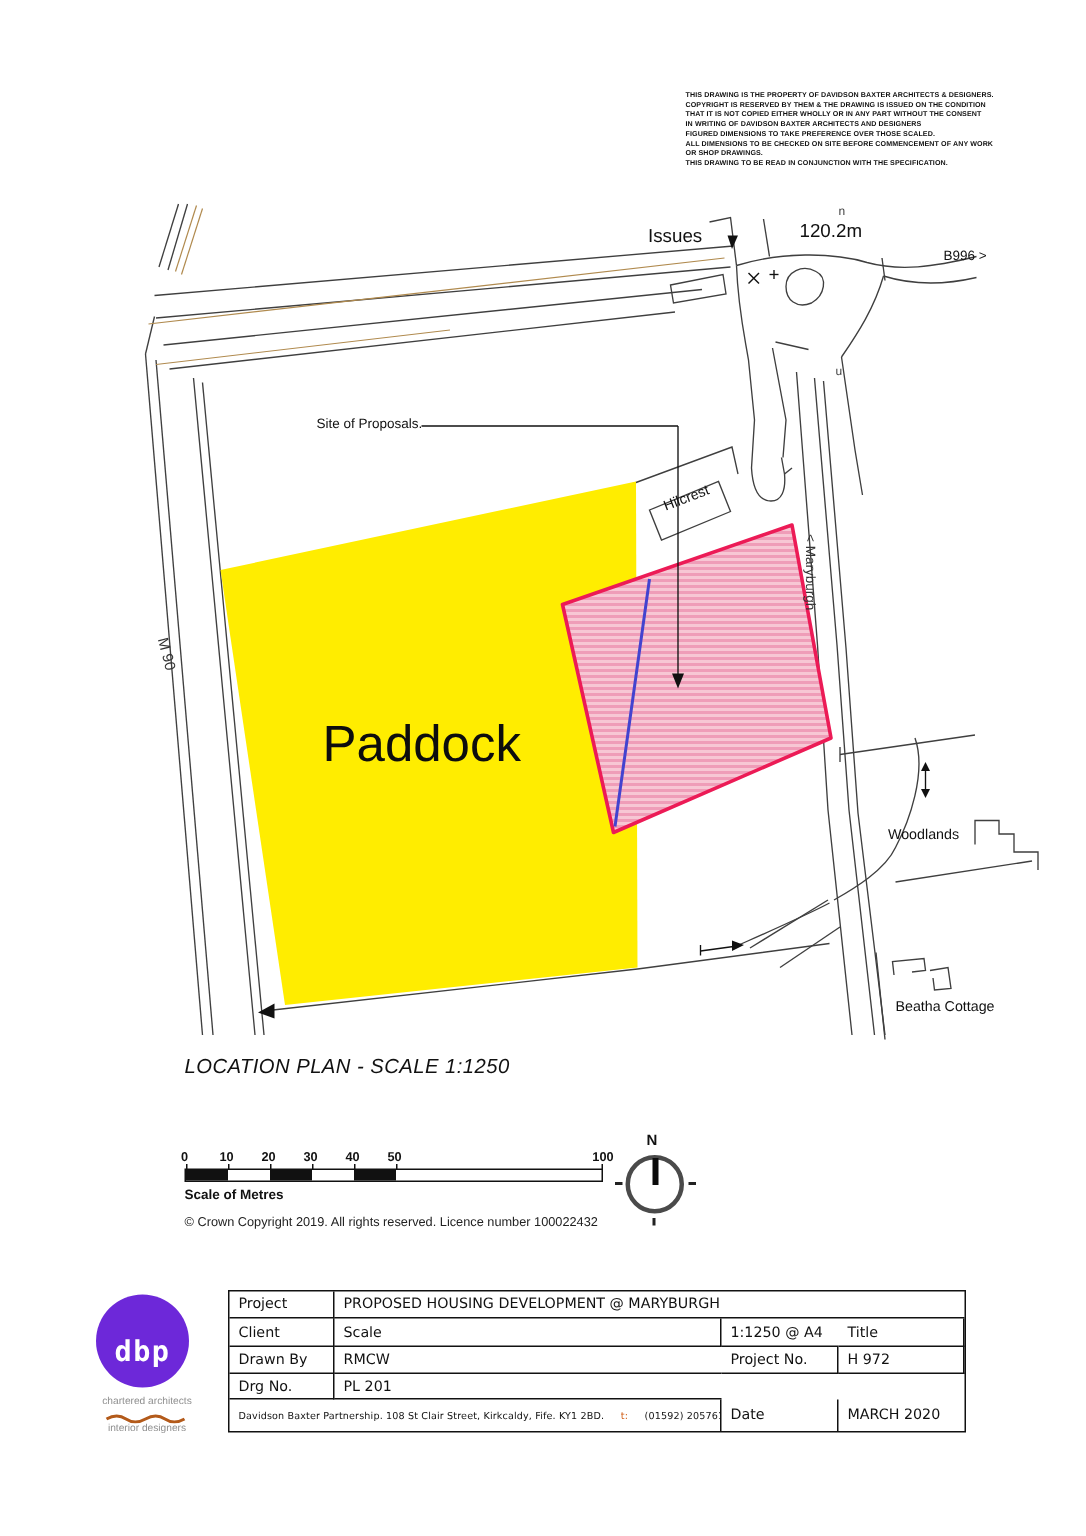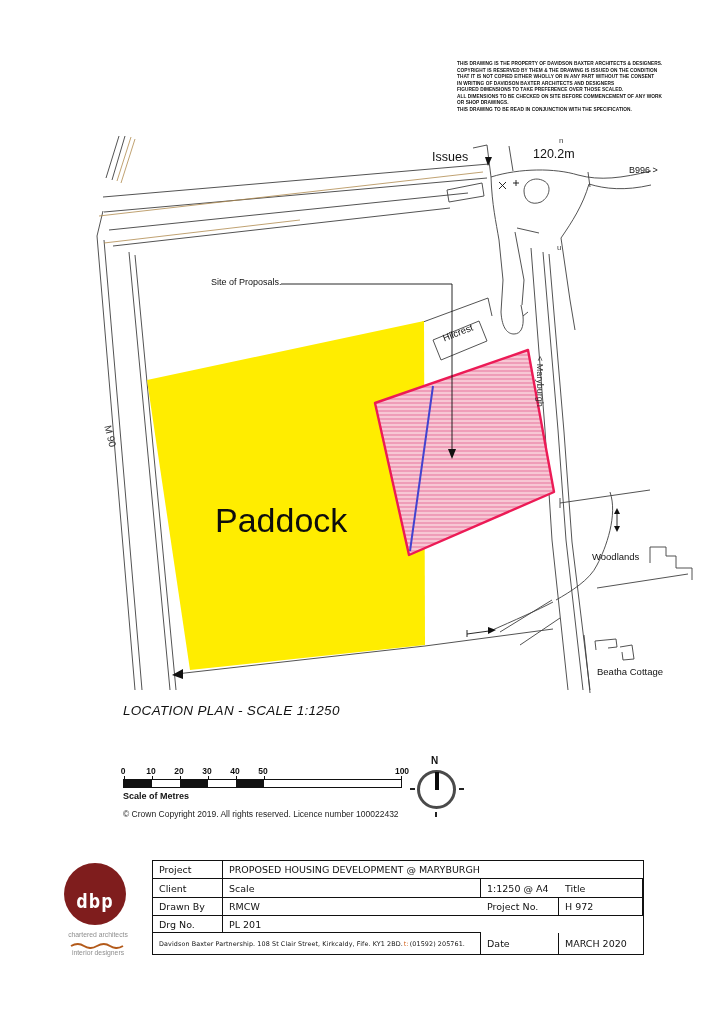--- a/index.html
+++ b/index.html
@@ -14,21 +14,21 @@
 
   .issues{left:432px;top:150px;font-size:12.5px;}
   .spot-height{left:533px;top:147px;font-size:12.5px;}
   .b996{left:601px;top:165px;font-size:9px;margin-left:28px;}
   .char-n{left:559px;top:136px;font-size:8px;color:#444;}
   .char-u{left:557px;top:243px;font-size:8px;color:#444;}
   .site-proposals{left:211px;top:277px;font-size:9px;}
   .hilcrest{left:441px;top:333px;font-size:9.5px;transform:rotate(-21deg);transform-origin:0 0;}
   .maryburgh{left:545px;top:356px;font-size:9px;transform:rotate(90deg);transform-origin:0 0;color:#333;}
   .m90{left:113px;top:424px;font-size:10px;transform:rotate(76deg);transform-origin:0 0;color:#333;}
-  .paddock{left:215px;top:501px;font-size:34px;color:#0d0d0d;}
+  .paddock{left:215px;top:477px;font-size:34px;color:#0d0d0d;}
   .woodlands{left:592px;top:551px;font-size:9.5px;}
   .beatha{left:597px;top:666px;font-size:9.5px;}
 
   .caption{left:123px;top:703px;font-size:13.5px;letter-spacing:0.3px;font-style:italic;}
 
   .scalebar{position:absolute;left:123px;top:779px;width:279px;height:9px;border:1px solid #111;
             background:#fff;z-index:3;box-sizing:border-box;}
   .sb-seg{position:absolute;top:0;height:100%;background:#111;}
   .sb-tick{position:absolute;top:-4px;width:1px;height:4px;background:#111;z-index:3;}
   .sb-num{position:absolute;top:766px;font-size:8.5px;font-weight:bold;z-index:3;transform:translateX(-50%);}
@@ -43,28 +43,28 @@
   .compass .tick-e{position:absolute;left:42px;top:18px;width:5px;height:2px;background:#222;}
   .compass .tick-s{position:absolute;left:18px;top:42px;width:2px;height:5px;background:#222;}
 
   .titleblock{position:absolute;left:152px;top:860px;width:490px;z-index:3;border:1.5px solid #111;
               display:grid;grid-template-columns:70px 258px 78px 84px;
               grid-template-rows:18px 19px 18px 17px 21px;
               font-family:"DejaVu Sans","Liberation Sans",sans-serif;font-size:9.5px;background:#fff;}
   .cell{border-right:1px solid #111;border-bottom:1px solid #111;display:flex;align-items:center;
         padding-left:6px;overflow:hidden;white-space:nowrap;}
   .cell.no-r{border-right:none;}
-  .cell.no-b{border-bottom:none;}
+  .cell.no-b{border-bottom:none;gap:10px;}
   .cell.span-val{grid-column:2/5;}
   .cell.span-addr{grid-column:1/3;font-size:6.4px;letter-spacing:0.1px;}
   .addr-t{color:#d2601a;margin:0 1px;}
 
   .logo{position:absolute;left:55px;top:860px;width:86px;z-index:3;}
   .logo .circle{position:absolute;left:9px;top:3px;width:62px;height:62px;border-radius:50%;
-                background:#7f1d1d;display:flex;align-items:center;justify-content:center;}
+                background:#6d28d9;display:flex;align-items:center;justify-content:center;}
   .logo .mono{font-family:"DejaVu Sans Mono",monospace;font-weight:bold;font-size:19px;color:#ffffff;
               letter-spacing:1px;transform:translateY(7px);}
   .logo .t1{position:absolute;left:0;top:71px;width:86px;text-align:center;font-size:6.8px;color:#8f8f8f;}
   .logo .t2{position:absolute;left:0;top:89px;width:86px;text-align:center;font-size:6.8px;color:#8f8f8f;}
   .logo svg{position:absolute;left:14px;top:81px;}
 </style>
 </head>
 <body>
 
 <div class="page">

